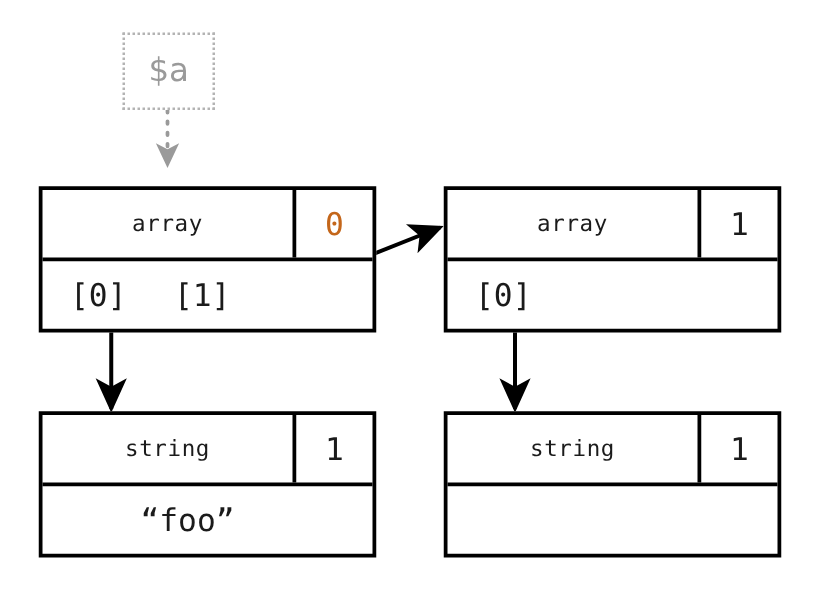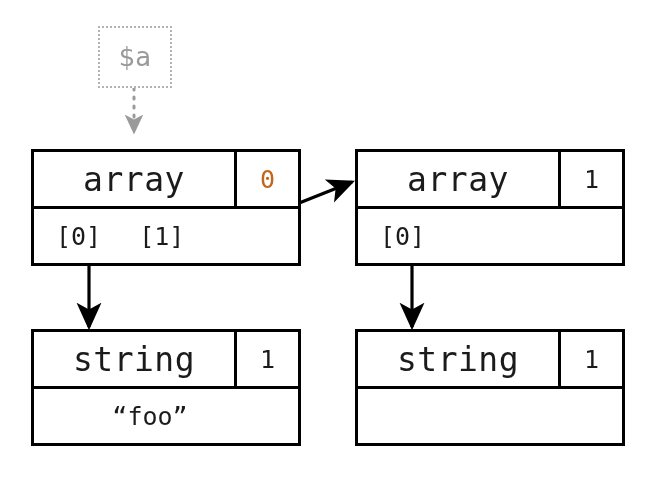--- a/index.html
+++ b/index.html
@@ -38,21 +38,21 @@
     border-bottom: 3px solid #000000;
     display: flex;
     flex-direction: row;
     align-items: stretch;
   }
   .zbox .hdr .type {
     flex: 1 1 auto;
     display: flex;
     align-items: center;
     justify-content: center;
-    font-size: 33px;
+    font-size: 18px;
     color: #1b1b1b;
     letter-spacing: 0.5px;
   }
   .zbox .hdr .rcwrap {
     flex: 0 0 auto;
     box-sizing: border-box;
     border-left: 3px solid #000000;
     display: flex;
     align-items: center;
     justify-content: center;

